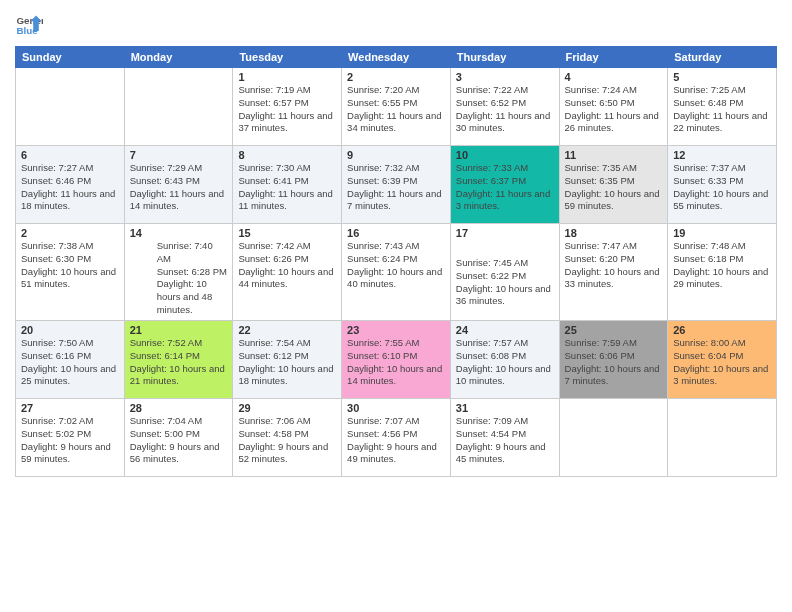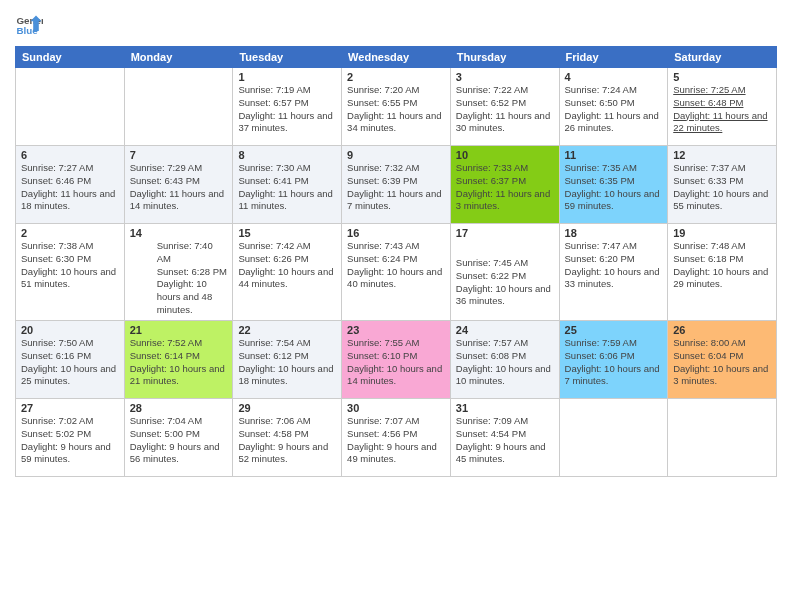--- a/index.html
+++ b/index.html
@@ -135,21 +135,21 @@
 Daylight: 11 hours and 30 minutes.</div>
           </td>
           <td>
             <div class="day-num">4</div>
             <div class="day-info" style="white-space: pre-line;">Sunrise: 7:24 AM
 Sunset: 6:50 PM
 Daylight: 11 hours and 26 minutes.</div>
           </td>
           <td>
             <div class="day-num">5</div>
-            <div class="day-info" style="white-space: pre-line; text-decoration: underline;">Sunrise: 7:25 AM
+            <div class="day-info" style="white-space: pre-line;">Sunrise: 7:25 AM
 Sunset: 6:48 PM
 Daylight: 11 hours and 22 minutes.</div>
           </td>
         </tr>
         <tr>
           <td style="background: rgb(240, 243, 248);">
             <div class="day-num">6</div>
             <div class="day-info" style="white-space: pre-line;">Sunrise: 7:27 AM
 Sunset: 6:46 PM
 Daylight: 11 hours and 18 minutes.</div>
@@ -165,27 +165,27 @@
             <div class="day-info" style="white-space: pre-line;">Sunrise: 7:30 AM
 Sunset: 6:41 PM
 Daylight: 11 hours and 11 minutes.</div>
           </td>
           <td style="background: rgb(240, 243, 248);">
             <div class="day-num">9</div>
             <div class="day-info" style="white-space: pre-line;">Sunrise: 7:32 AM
 Sunset: 6:39 PM
 Daylight: 11 hours and 7 minutes.</div>
           </td>
-          <td style="background: #84cc16;">
+          <td style="background: #14b8a6;">
             <div class="day-num">10</div>
             <div class="day-info" style="white-space: pre-line;">Sunrise: 7:33 AM
 Sunset: 6:37 PM
 Daylight: 11 hours and 3 minutes.</div>
           </td>
-          <td style="background: #7dd3fc;">
+          <td style="background: #e5e5e5;">
             <div class="day-num">11</div>
             <div class="day-info" style="white-space: pre-line;">Sunrise: 7:35 AM
 Sunset: 6:35 PM
 Daylight: 10 hours and 59 minutes.</div>
           </td>
           <td style="background: rgb(240, 243, 248);">
             <div class="day-num">12</div>
             <div class="day-info" style="white-space: pre-line;">Sunrise: 7:37 AM
 Sunset: 6:33 PM
 Daylight: 10 hours and 55 minutes.</div>
@@ -259,21 +259,21 @@
             <div class="day-info" style="white-space: pre-line;">Sunrise: 7:55 AM
 Sunset: 6:10 PM
 Daylight: 10 hours and 14 minutes.</div>
           </td>
           <td style="background: rgb(240, 243, 248);">
             <div class="day-num">24</div>
             <div class="day-info" style="white-space: pre-line;">Sunrise: 7:57 AM
 Sunset: 6:08 PM
 Daylight: 10 hours and 10 minutes.</div>
           </td>
-          <td style="background: #7dd3fc;">
+          <td style="background: #a3a3a3;">
             <div class="day-num">25</div>
             <div class="day-info" style="white-space: pre-line;">Sunrise: 7:59 AM
 Sunset: 6:06 PM
 Daylight: 10 hours and 7 minutes.</div>
           </td>
           <td style="background: #fdba74;">
             <div class="day-num">26</div>
             <div class="day-info" style="white-space: pre-line;">Sunrise: 8:00 AM
 Sunset: 6:04 PM
 Daylight: 10 hours and 3 minutes.</div>

